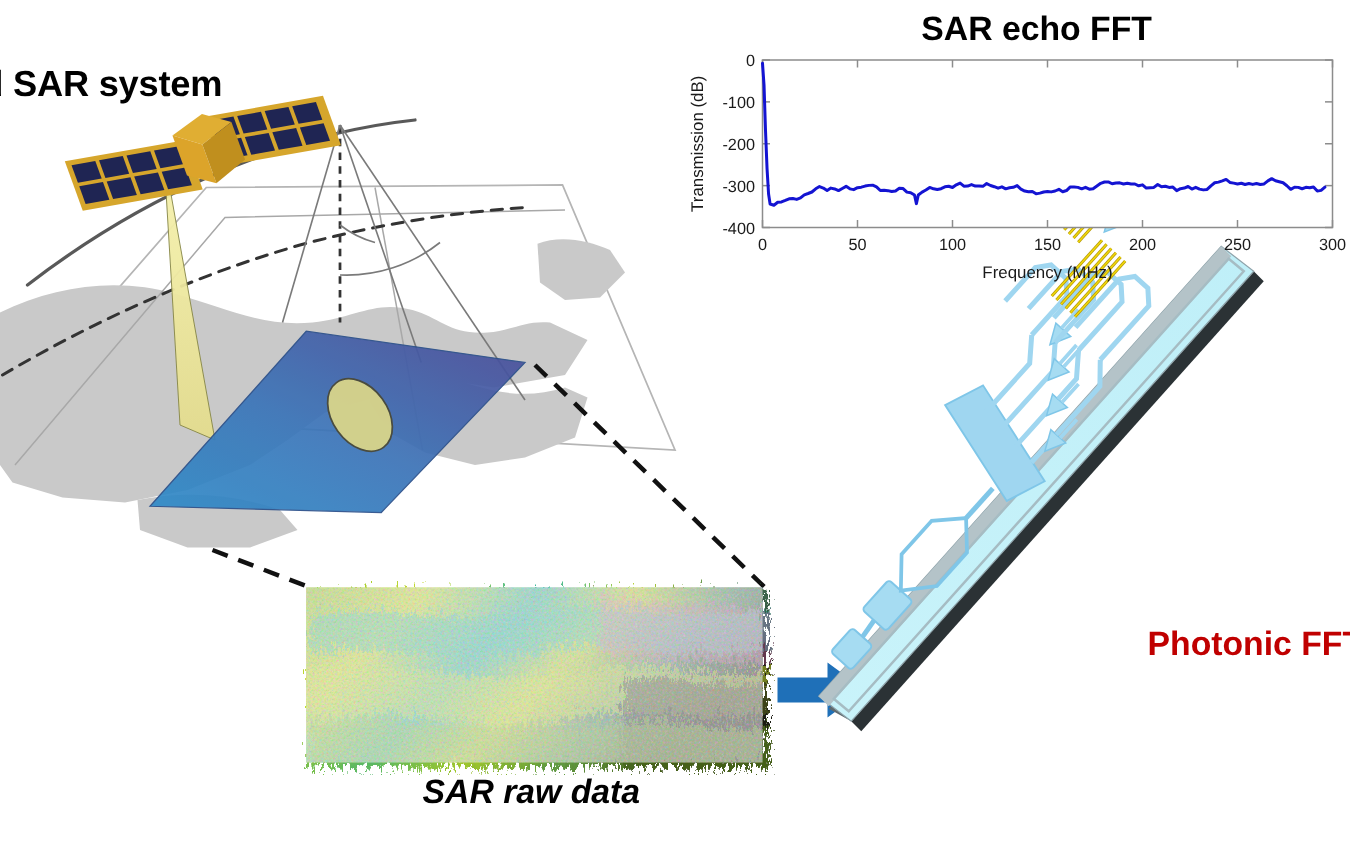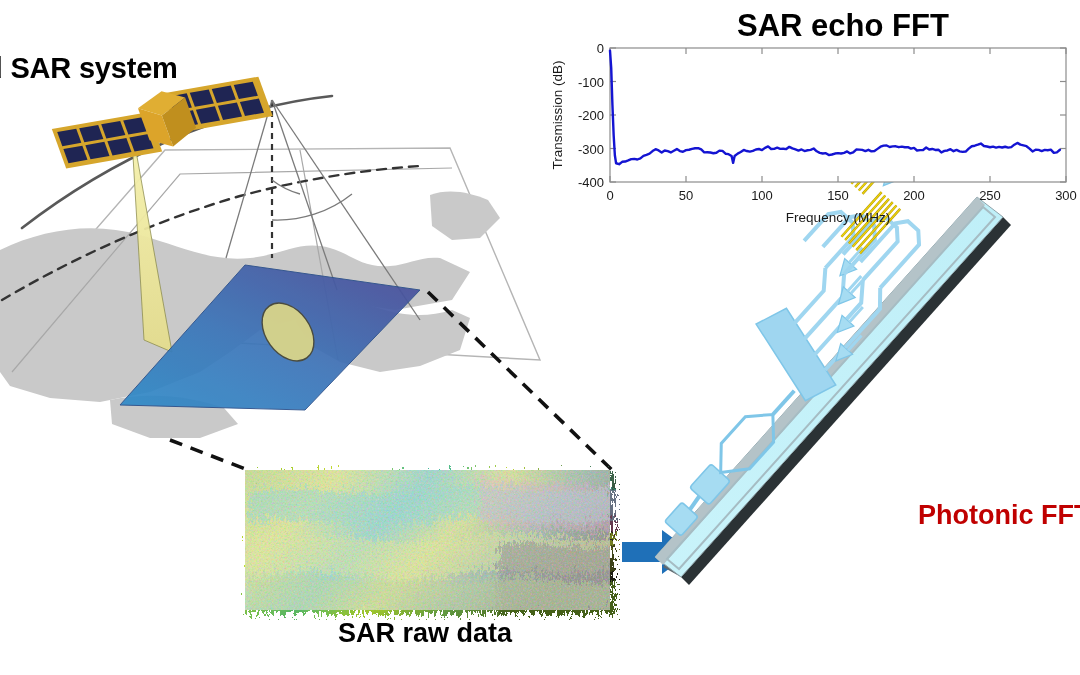--- a/index.html
+++ b/index.html
@@ -2,23 +2,23 @@
 <html><head>
 <meta charset="utf-8">
 <style>
   html,body{margin:0;padding:0;background:#ffffff;}
   body{width:1080px;height:675px;overflow:hidden;font-family:"Liberation Sans",sans-serif;}
   #stage{position:relative;width:1080px;height:675px;background:#fff;overflow:hidden;}
 
   .lbl{position:absolute;font-weight:bold;color:#000;white-space:nowrap;}
 
   #onboard-label{left:-26px;top:52px;font-size:29px;letter-spacing:-0.2px;}
-  #sar-raw-label{left:338px;top:618px;font-size:27px;}
+  #sar-raw-label{left:338px;top:618px;font-size:27px;font-style:italic;}
   #photonic-label{left:918px;top:500px;font-size:27px;color:#c00000;}
-  #fft-title{left:737px;top:8px;font-size:31px;}
+  #fft-title{left:737px;top:8px;font-size:27px;}
 
   #fftplot{position:absolute;left:548px;top:38px;width:532px;height:190px;}
   #rawimg{position:absolute;left:245px;top:470px;width:365px;height:140px;}
   #chip{position:absolute;left:655px;top:215px;width:425px;height:400px;}
   #arrowbox{position:absolute;left:622px;top:528px;width:72px;height:48px;}
   #scene{position:absolute;left:0px;top:0px;width:560px;height:520px;}
   svg{display:block;overflow:visible;}
 </style>
 </head>
 <body>

